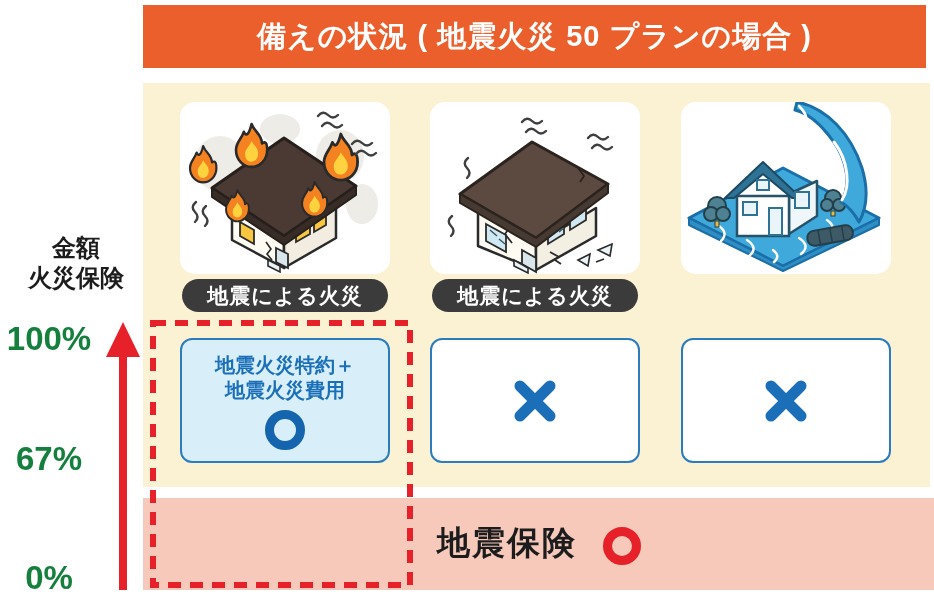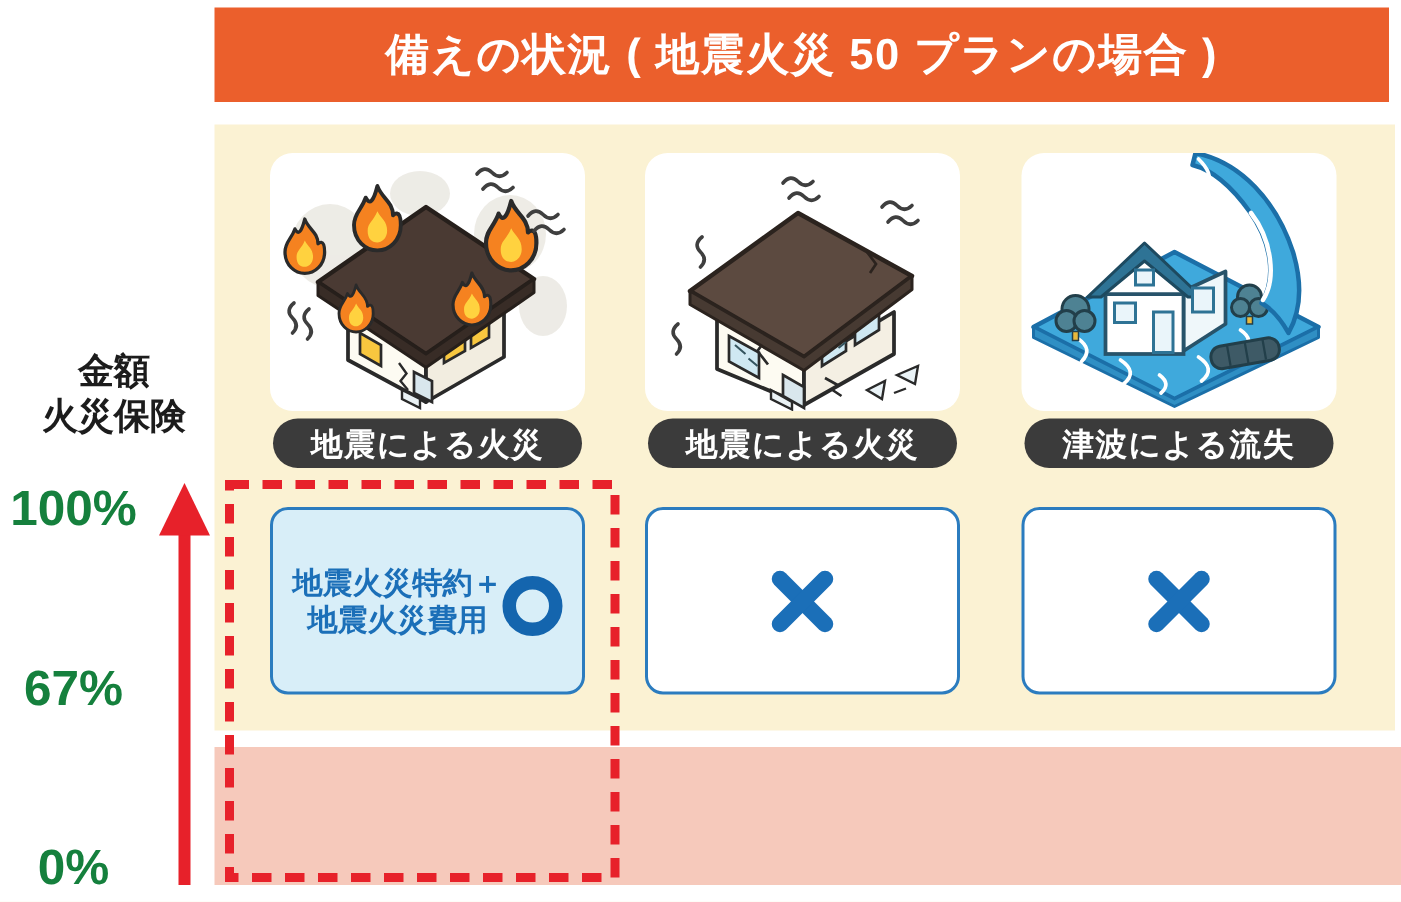--- a/index.html
+++ b/index.html
@@ -39,21 +39,21 @@
   }
   .illu-card svg{display:block;}
   .pill{
     position:absolute;top:177px;left:2px;width:206px;height:33px;
     background:#3B3B3B;border-radius:17px;display:flex;align-items:center;justify-content:center;
   }
   .pill span{color:#ffffff;font-weight:bold;font-size:21px;letter-spacing:1px;}
   .answer-box{
     position:absolute;top:236px;left:0;width:210px;height:125px;
     border:2px solid #2B7CBF;border-radius:12px;background:#ffffff;
-    box-sizing:border-box;display:flex;align-items:center;justify-content:center;
+    box-sizing:border-box;display:flex;flex-direction:column;align-items:center;justify-content:center;
   }
   .answer-box.covered{background:#D8EEF8;}
   .coverage-text{color:#1B6FB8;font-weight:bold;font-size:20px;line-height:25px;text-align:center;margin-top:2px;}
   .coverage-text span{display:block;}
   .circle-mark{
     width:40px;height:40px;border:9px solid #1465AE;border-radius:50%;
     box-sizing:border-box;margin-top:7px;
   }
   .cross-mark{display:block;}
 
@@ -233,31 +233,32 @@
         <g transform="rotate(-10 149 133)">
           <rect x="126" y="126" width="46" height="15" rx="7" fill="#3E5A66" stroke="#223F4A" stroke-width="2"></rect>
           <path d="M138,126 v14 M150,126 v15 M162,126 v14" stroke="#223F4A" stroke-width="1.5"></path>
         </g>
 
         <path d="M116,0 C146,6 170,32 181,66 C187,86 187,104 178,120 C173,111 167,104 160,100 C170,84 167,60 152,39 C142,25 130,12 114,8 Z" fill="#3FA9DC" stroke="#1B6FA8" stroke-width="3" stroke-linejoin="round"></path>
         <path d="M161,98 C170,84 167,58 153,40" fill="none" stroke="#FFFFFF" stroke-width="3" stroke-linecap="round"></path>
         <path d="M118,4 q10,10 6,16 q10,2 8,12 q10,4 6,14" fill="none" stroke="#FFFFFF" stroke-width="2.5" stroke-linecap="round"></path>
       </svg>
     </div>
-    <div class="pill">
-      <span>津波による流失</span>
-    </div>
     <div class="answer-box">
       <svg class="cross-mark" width="52" height="52" viewBox="0 0 52 52">
         <line x1="11" y1="11" x2="41" y2="41" stroke="#1B6FB8" stroke-width="11" stroke-linecap="round"></line>
         <line x1="41" y1="11" x2="11" y2="41" stroke="#1B6FB8" stroke-width="11" stroke-linecap="round"></line>
       </svg>
     </div>
   </div>
 
+  <div class="eq-row">
+    <span class="eq-label">地震保険</span>
+    <span class="eq-ring"></span>
+  </div>
 
   <svg class="overlay" width="934" height="601" viewBox="0 0 934 601">
     <g>
       <line x1="123" y1="590" x2="123" y2="352" stroke="#E7212A" stroke-width="8"></line>
       <polygon points="123,322 106,357 140,357" fill="#E7212A"></polygon>
     </g>
     <g>
       <rect x="153" y="323" width="257" height="262" fill="none" stroke="#E7212A" stroke-width="6" stroke-dasharray="13 9"></rect>
     </g>
   </svg>

